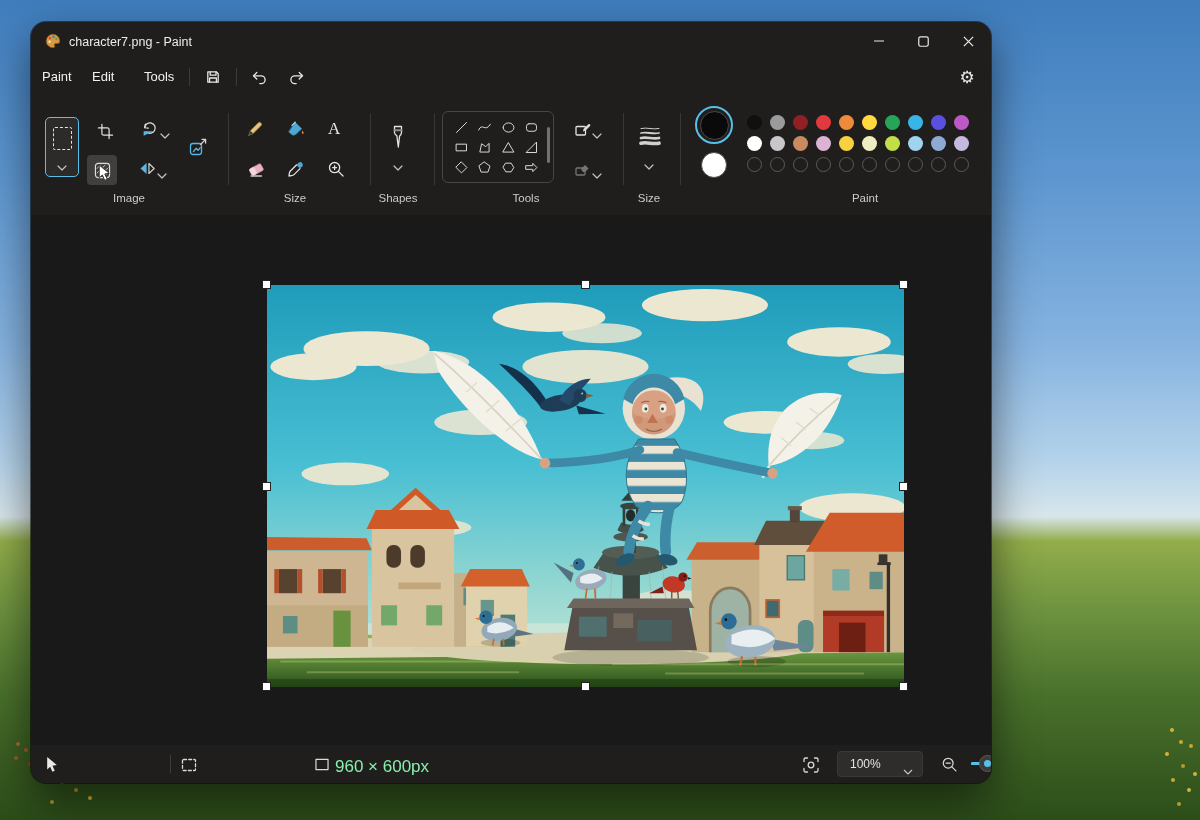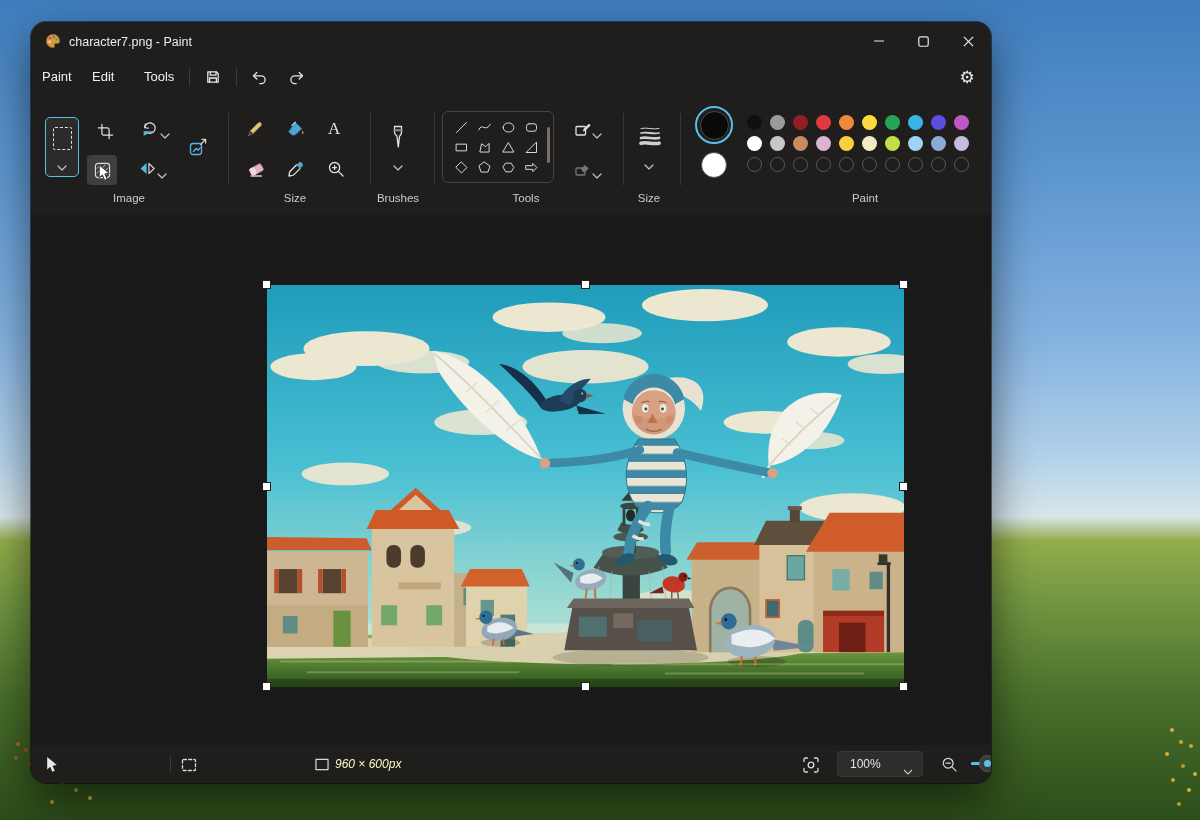--- a/index.html
+++ b/index.html
@@ -71,21 +71,21 @@
   .canvas{position:absolute;top:193px;left:0;right:0;height:530px;background:#191919;}
   .artwork{position:absolute;left:236px;top:70px;width:637px;height:402px;}
   .artwork svg{width:100%;height:100%;display:block;}
   .handle{position:absolute;width:7px;height:7px;background:#fff;box-shadow:0 0 0 1px #222;}
 
   
   .statusbar{position:absolute;left:0;right:0;top:723px;height:38px;background:#201e1d;}
   .sbicon{position:absolute;display:flex;align-items:center;justify-content:center;}
   .sbicon svg{stroke:#dadada;fill:none;stroke-width:1.3;stroke-linecap:round;stroke-linejoin:round;}
   .sbsep{position:absolute;top:10px;width:1px;height:18px;background:#3d3b3a;}
-  .sbtext{position:absolute;top:12px;font-size:12px;color:#fef9c3;font-style:italic;}
+  .sbtext{position:absolute;top:12px;font-size:17px;color:#86efac;}
   .zoombox{position:absolute;left:806px;top:6px;width:86px;height:26px;background:#2f2d2c;border:1px solid #3b3938;
     border-radius:4px;box-sizing:border-box;display:flex;align-items:center;}
   .zoombox .zval{margin-left:12px;font-size:12px;color:#e4e4e4;flex:1;}
   .zoombox .chevz{margin-right:9px;width:10px;height:7px;}
   .slider-track{position:absolute;left:940px;top:17px;width:128px;height:3px;background:#8b8b8b;border-radius:2px;}
   .slider-fill{position:absolute;left:940px;top:17px;width:18px;height:3px;background:var(--accent);border-radius:2px;}
   .slider-thumb{position:absolute;left:948px;top:10px;width:17px;height:17px;border-radius:50%;background:#3c3b3a;
     border:1px solid #5a5857;box-sizing:border-box;display:flex;align-items:center;justify-content:center;}
   .slider-thumb::after{content:"";width:7px;height:7px;border-radius:50%;background:var(--accent);}
 </style>
@@ -253,21 +253,21 @@
 
       <div class="ricon" style="left:356px;top:26px;width:22px;height:27px">
         <svg viewBox="0 0 20 24" width="20" height="26">
             <path d="M6.5 1.5 h7 v6 c0 1.8 -0.9 2.6 -1.9 3.4 L10.3 22 L8.9 10.9 C7.9 10.1 6.5 9.3 6.5 7.5 Z"></path>
             <path d="M6.5 5.2 h7" stroke-width="2" stroke="#8f8f8f"></path>
           </svg>
       </div>
       <span class="chev" style="left:362px;top:60px"><svg viewBox="0 0 10 6" width="10" height="6">
             <path d="M1 1 L5 5 L9 1"></path>
           </svg></span>
-      <span class="rlabel" style="left:367px">Brushes</span>
+      <span class="rlabel" style="left:367px">Shapes</span>
       <div class="rsep" style="left:403px"></div>
 
       <div class="shapes-box" id="shapes-grid">
           <div class="shape-cell">
             <svg viewBox="0 0 18 18" width="15" height="15">
               <path d="M3 15 L15 3" fill="none" stroke="#d8d8d8" stroke-width="1.2" stroke-linejoin="round" stroke-linecap="round"></path>
             </svg>
           </div>
           <div class="shape-cell">
             <svg viewBox="0 0 18 18" width="15" height="15">

